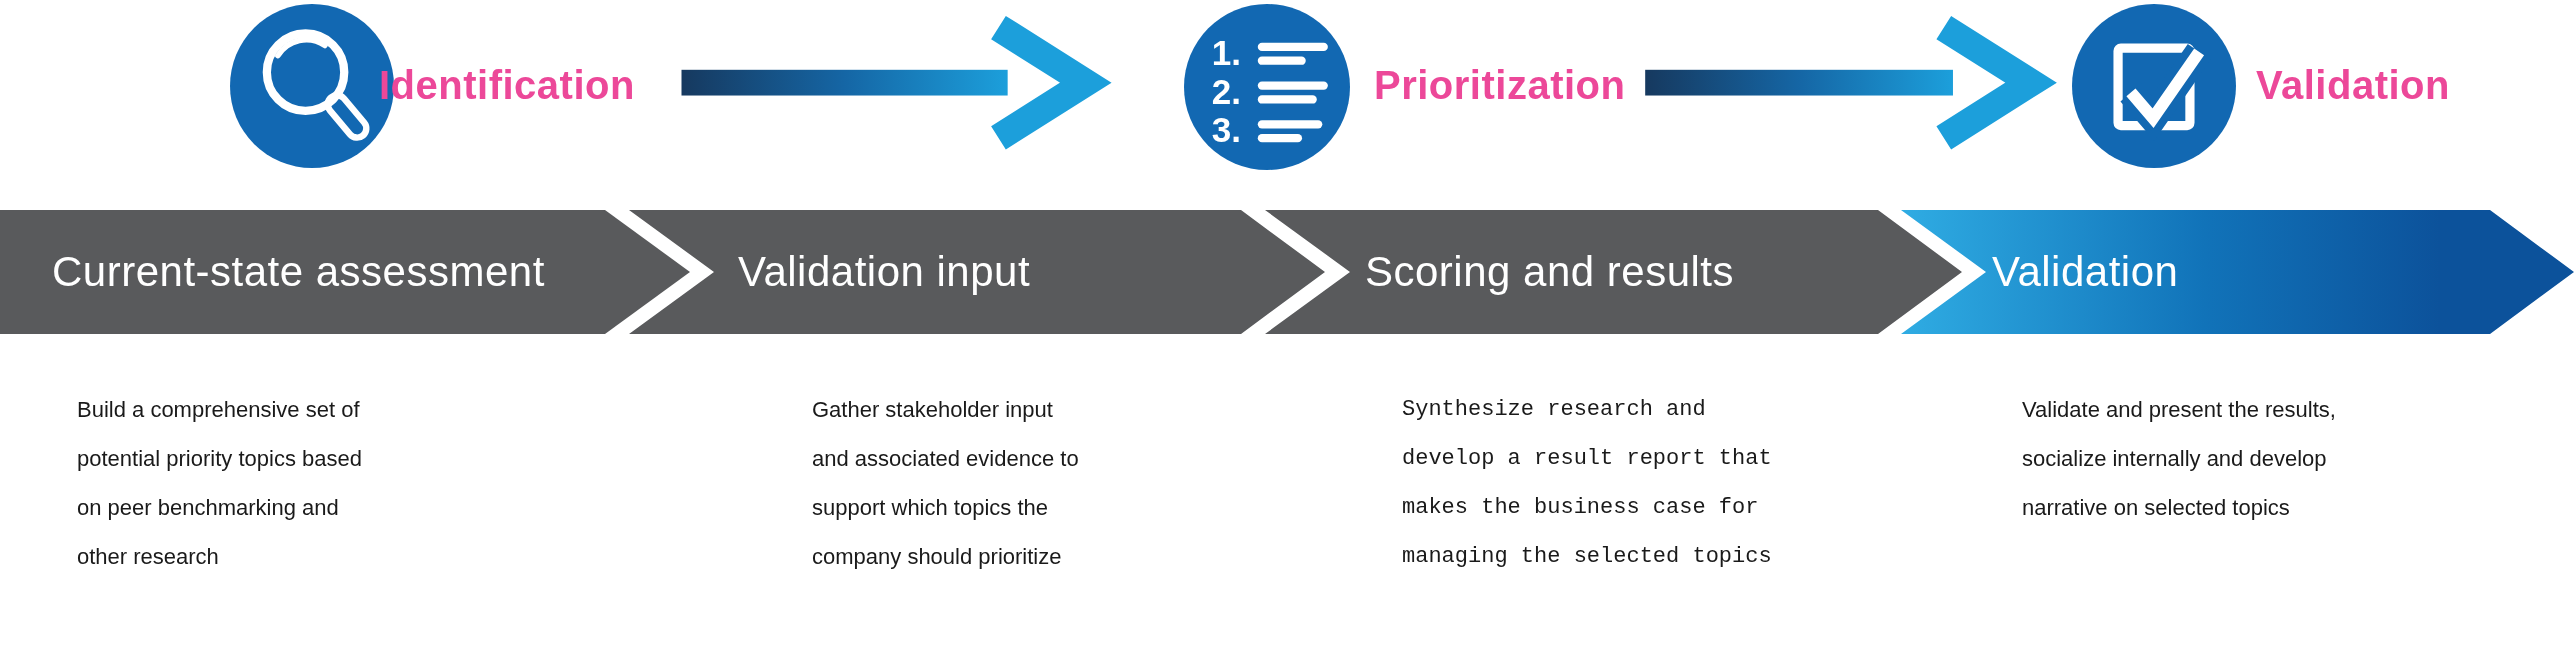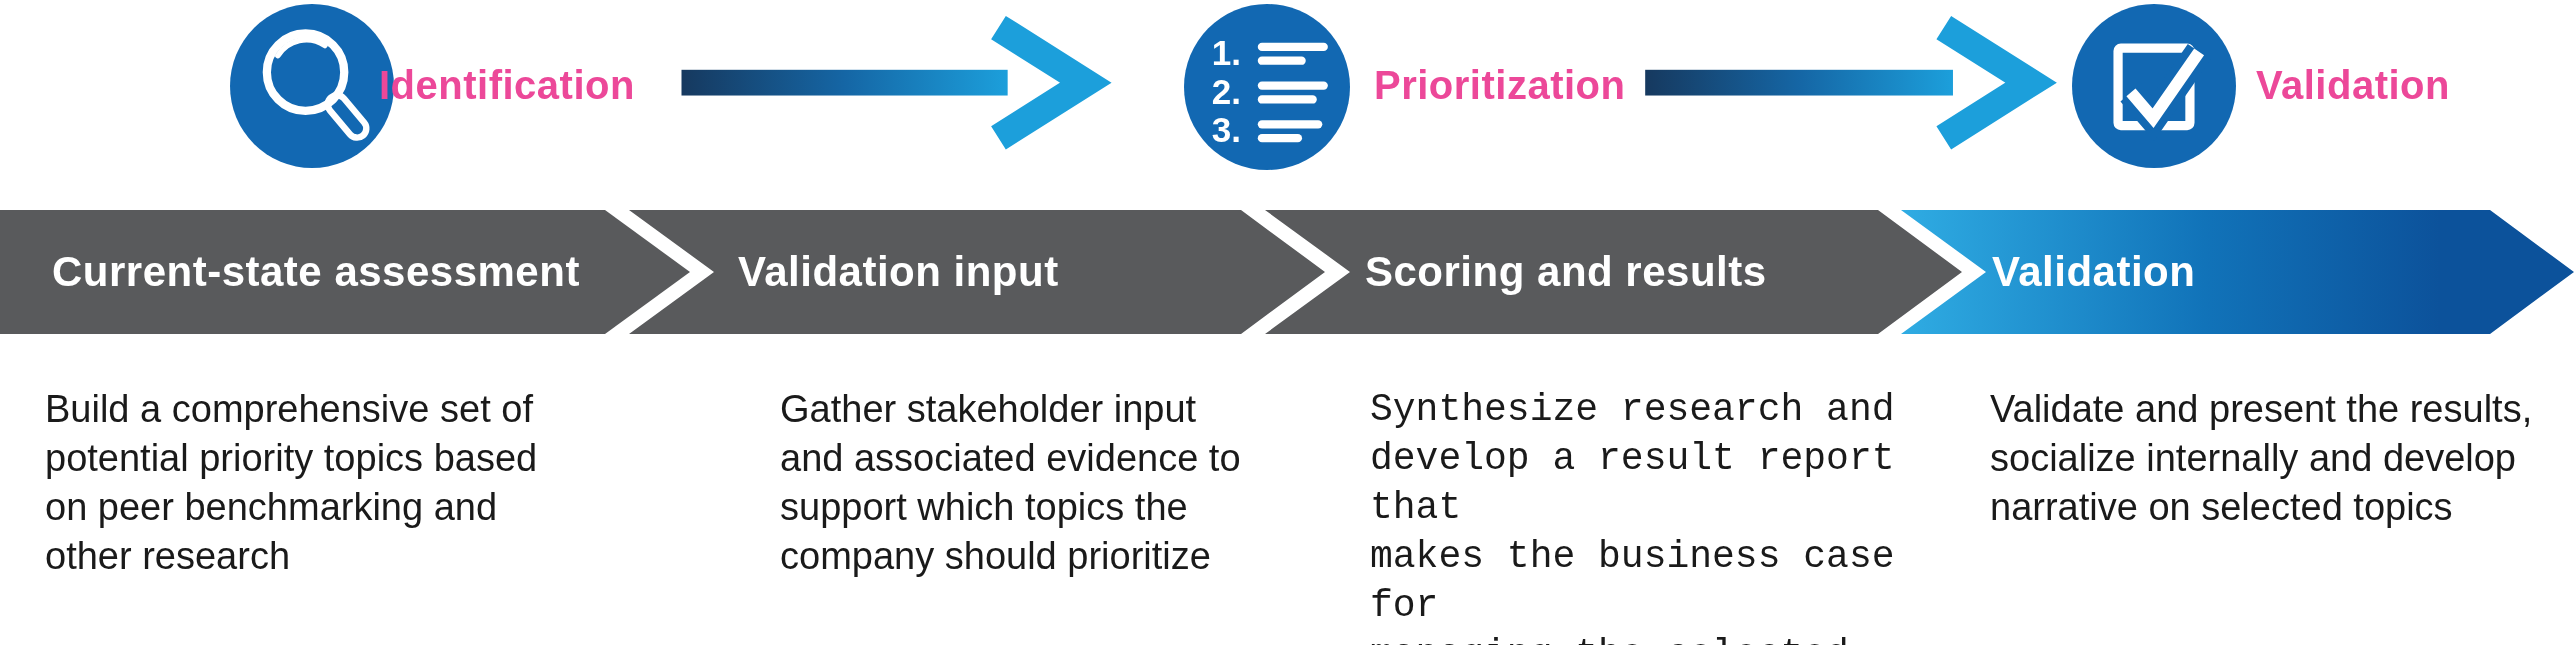--- a/index.html
+++ b/index.html
@@ -23,32 +23,33 @@
   
   .seg{
     position:absolute;top:210px;height:124px;
     background:var(--banner-gray);
   }
   .seg.blue{
     background:linear-gradient(to right, var(--banner-blue-light) 0%, #1173B9 45%, var(--banner-blue-dark) 80%);
   }
   .seg-label{
     position:absolute;top:0;height:100%;display:flex;align-items:center;
-    color:#ffffff;font-size:42px;font-weight:700;letter-spacing:0.5px;white-space:nowrap;
+    color:#ffffff;font-size:42px;font-weight:400;letter-spacing:0.5px;white-space:nowrap;
   }
   .seg1{left:0;width:690px;clip-path:polygon(0 0,605px 0,690px 50%,605px 100%,0 100%);}
   .seg2{left:629px;width:696px;clip-path:polygon(0 0,612px 0,696px 50%,612px 100%,0 100%,85px 50%);}
   .seg3{left:1265px;width:697px;clip-path:polygon(0 0,613px 0,697px 50%,613px 100%,0 100%,85px 50%);}
   .seg4{left:1901px;width:673px;clip-path:polygon(0 0,589px 0,673px 50%,589px 100%,0 100%,85px 50%);}
 
   
   .desc{
     position:absolute;top:385px;width:607px;
-    font-size:38px;line-height:49px;color:var(--text-dark);
+    font-size:22px;line-height:49px;color:var(--text-dark);
     white-space:pre-line;
+    margin-left:32px;
   }
 </style>
 </head>
 <body>
 
 <div class="step-circle" style="left:230px;">
   <svg width="164" height="164" viewBox="0 0 178 178">
     <circle cx="82" cy="74" r="42" fill="none" stroke="#ffffff" stroke-width="9"></circle>
     <path d="M 52 56 A 36 36 0 0 1 103 45" fill="none" stroke="#ffffff" stroke-width="6" stroke-linecap="round"></path>
     <g transform="translate(127,122) rotate(-40)">

